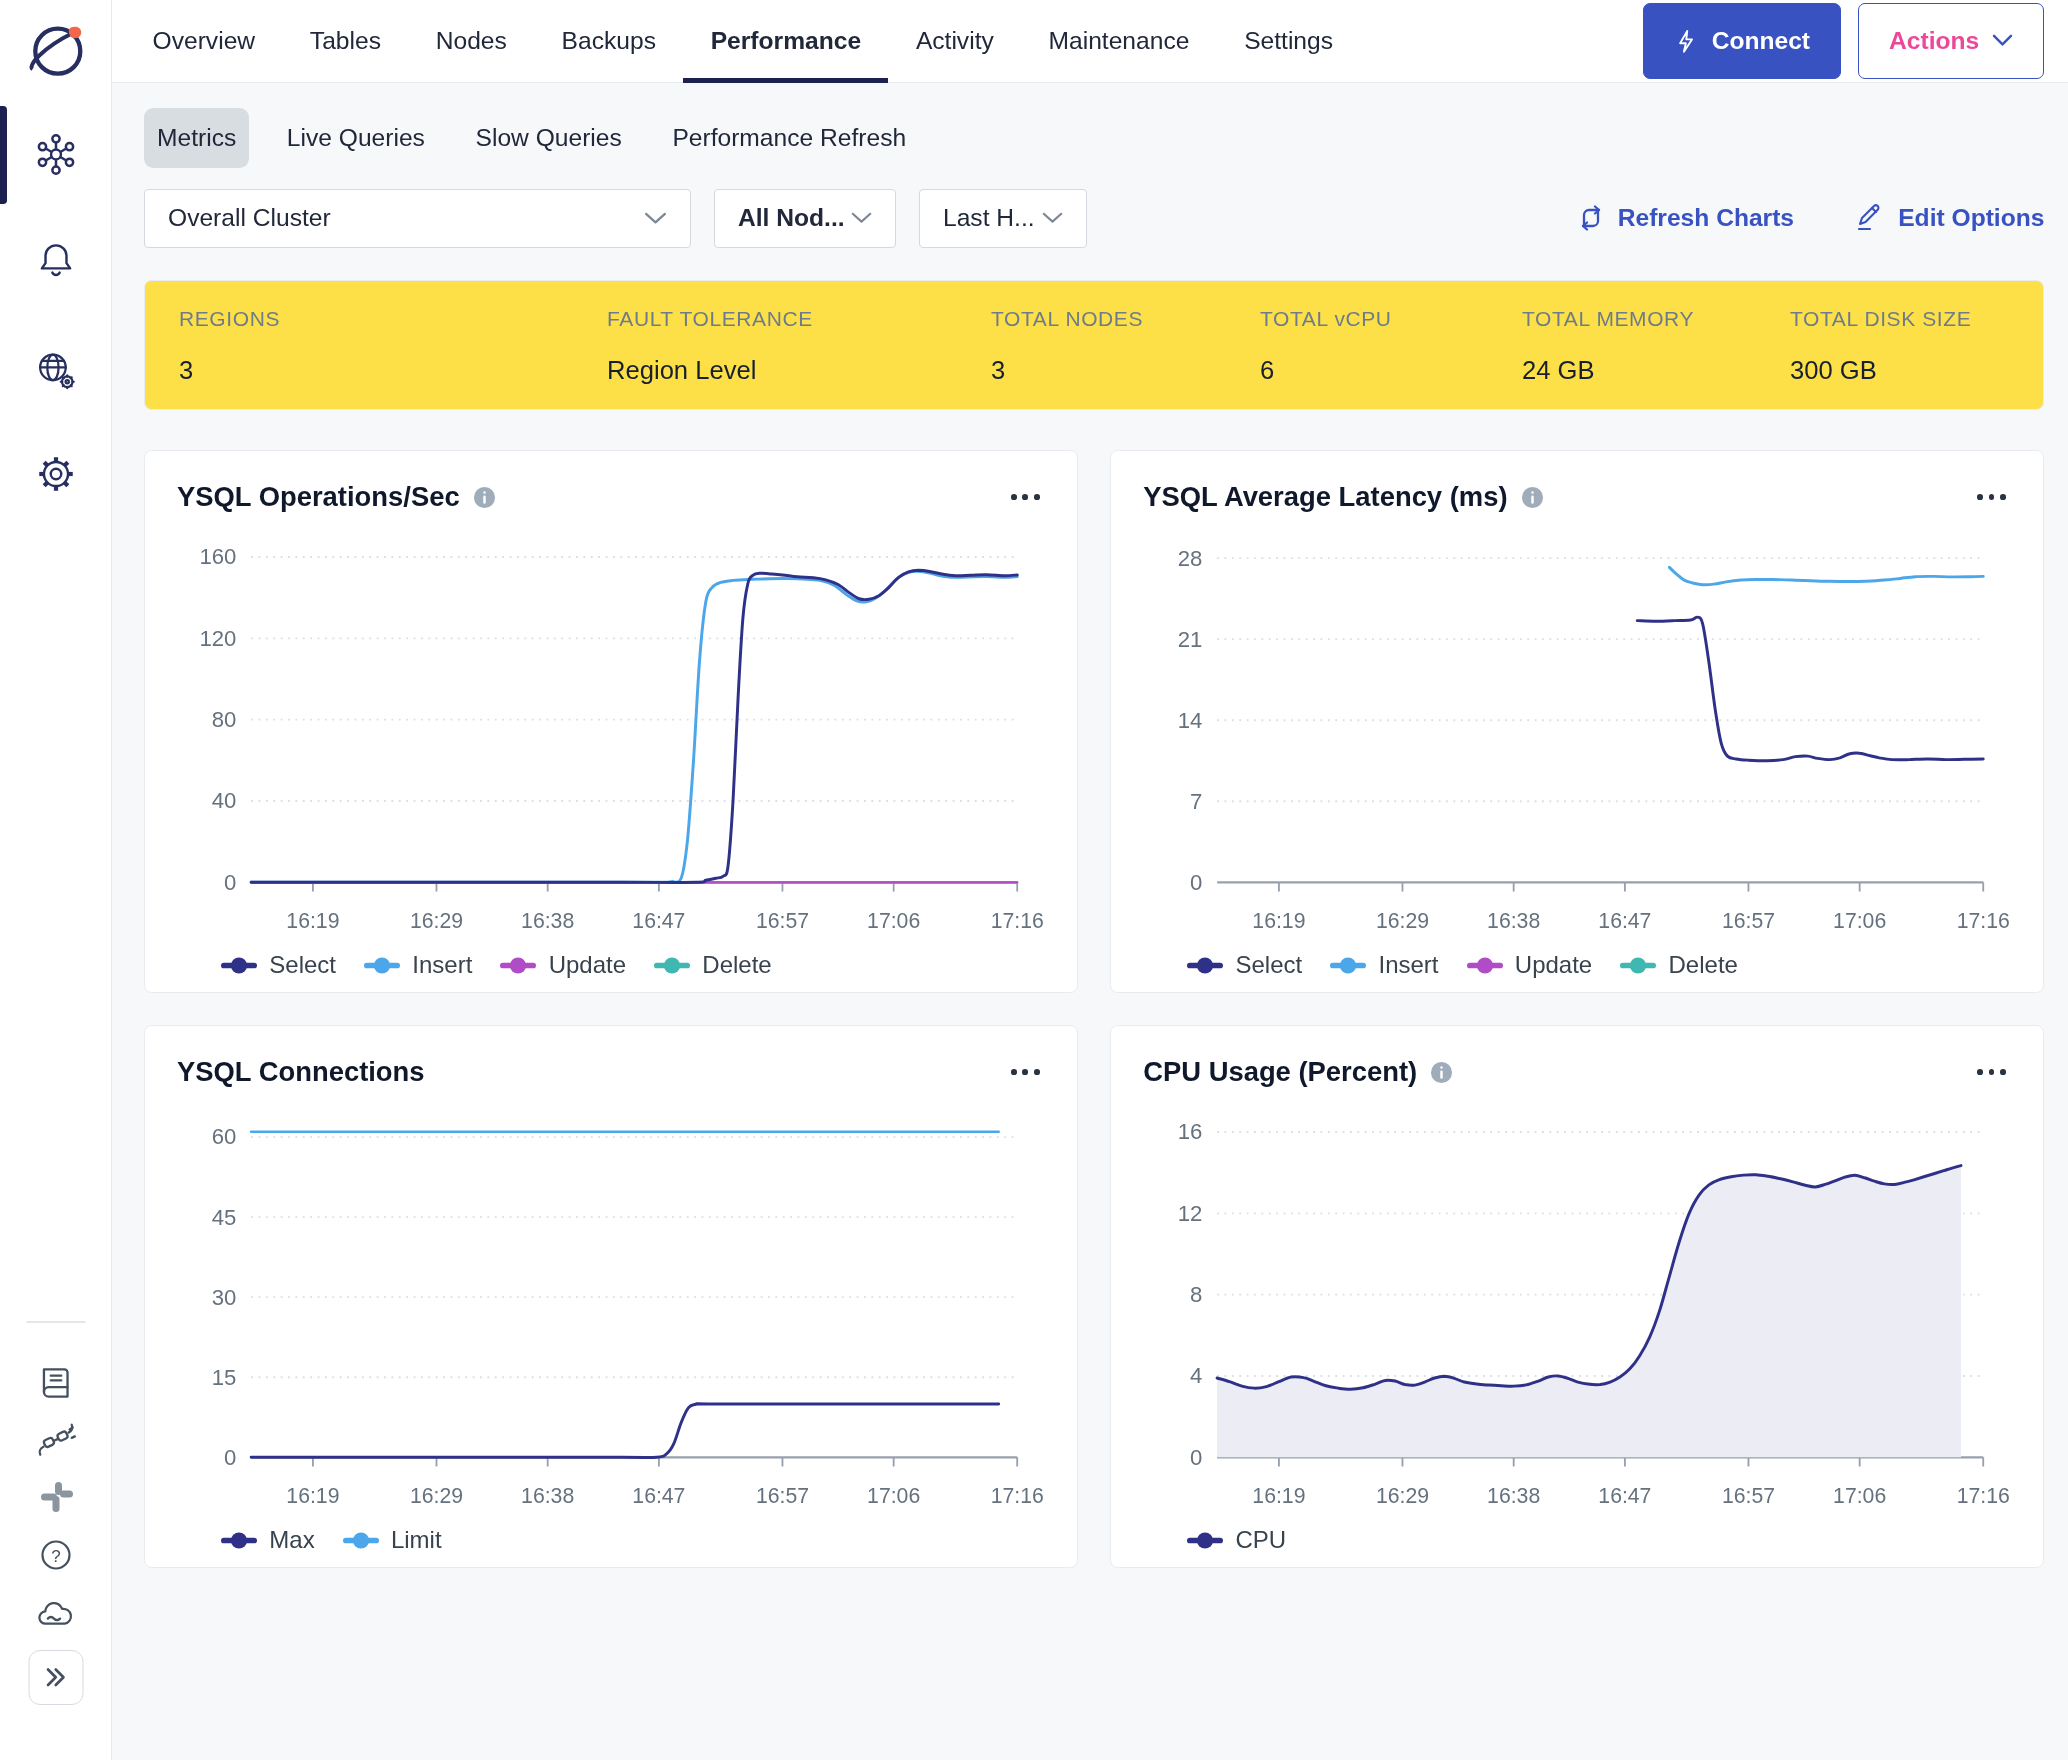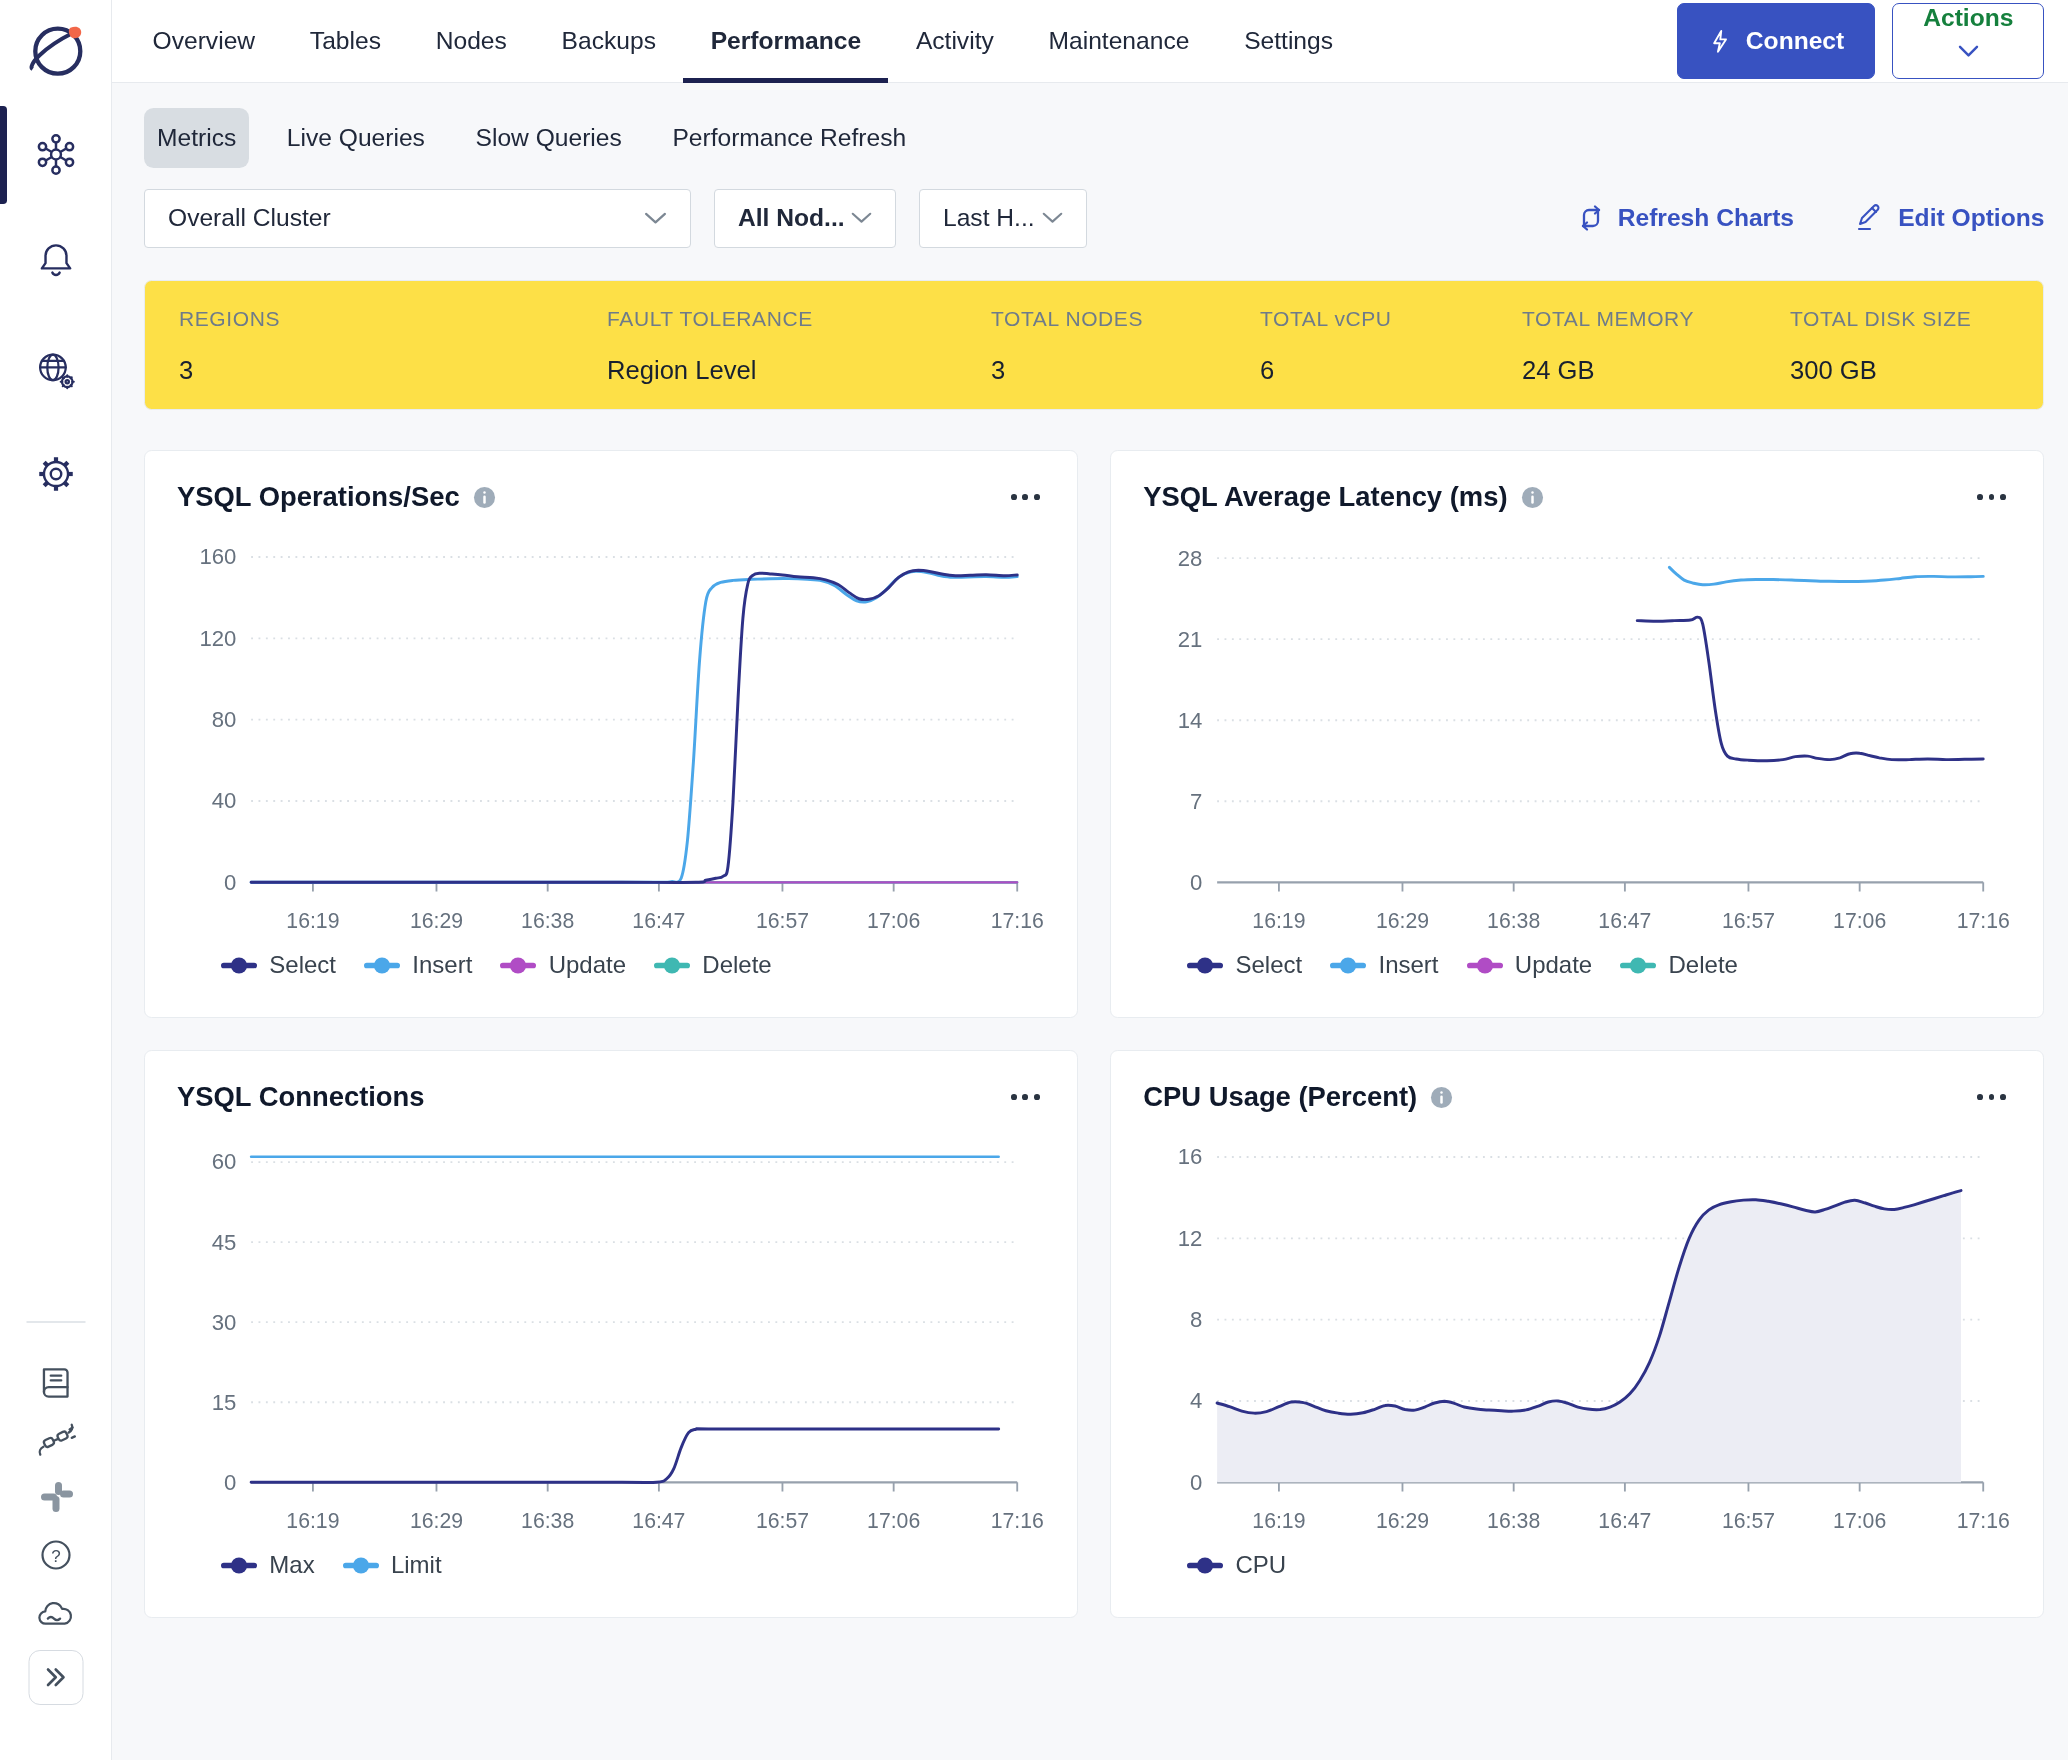--- a/index.html
+++ b/index.html
@@ -18,40 +18,40 @@
   .main { flex: 1; display: flex; flex-direction: column; background: #F7F8FA; }
 
   .topnav { height: 83px; flex: 0 0 83px; background: #fff; border-bottom: 0.9px solid #E7EAEE; display: flex; align-items: stretch; padding: 0 24.6px 0 13.2px; }
   .tabs { display: flex; align-items: stretch; }
   .tab { position: relative; display: flex; align-items: center; padding: 0 27.4px; font-size: 24.6px; color: #20283A; cursor: pointer; white-space: nowrap; }
   .tab.active { font-weight: 700; }
   .tabbar { position: absolute; left: 0; right: 0; bottom: -0.9px; height: 4.7px; background: #1C2150; }
   .nav-actions { margin-left: auto; display: flex; align-items: center; gap: 17px; }
   .btn { display: inline-flex; align-items: center; gap: 13.2px; height: 76px; padding: 0 30px; border-radius: 7px; font-size: 24.6px; font-weight: 700; cursor: pointer; }
   .btn-primary { background: #3852C1; color: #fff; border: 1.9px solid #3852C1; }
-  .btn-outline { background: #fff; color: #15803d; border: 1.9px solid #3852C1; flex-direction: column; }
+  .btn-outline { background: #fff; color: #ec4899; border: 1.9px solid #3852C1; }
 
   .subtabs { display: flex; gap: 24.6px; padding: 24.6px 32px 0 32px; }
   .subtab { padding: 16px 13px; font-size: 24.6px; color: #20283A; border-radius: 9.5px; cursor: pointer; white-space: nowrap; }
   .subtab.active { background: #D8DDE2; }
 
   .filterrow { display: flex; align-items: center; padding: 0 24.6px 0 32px; margin-top: 21px; }
   .dropdown { display: flex; align-items: center; justify-content: space-between; height: 59px; background: #fff; border: 1.9px solid #D3D9DF; border-radius: 4px; padding: 0 23px; font-size: 24.6px; color: #20283A; cursor: pointer; }
   .dd-cluster { width: 547px; margin-right: 23px; }
   .dd-nodes { width: 182px; margin-right: 23px; font-weight: bold; }
   .dd-range { width: 168px; }
   .filter-links { margin-left: auto; display: flex; align-items: center; gap: 61px; }
   .linkbtn { display: inline-flex; align-items: center; gap: 13.2px; color: #3852C1; font-size: 24.6px; font-weight: 700; cursor: pointer; }
 
   .summary { margin: 32px 24.6px 0 32px; background: #fde047; border: 0.9px solid #E8ECF0; border-radius: 7.6px; padding: 26.5px 0 24.6px 34px; display: grid; grid-template-columns: 428px 384px 269px 262px 268px 1fr; }
   .sumlabel { font-size: 21px; letter-spacing: 0.6px; color: #6E7B8A; }
   .sumvalue { margin-top: 24.6px; font-size: 25.6px; color: #182030; }
 
   .charts { margin: 40px 24.6px 0 32px; display: grid; grid-template-columns: 1fr 1fr; gap: 32px; }
-  .card { background: #fff; border: 0.9px solid #E8ECF0; border-radius: 7.6px; padding: 30px 32px 34px 32px; }
+  .card { background: #fff; border: 0.9px solid #E8ECF0; border-radius: 7.6px; padding: 30px 32px 9px 32px; }
   .card-head { display: flex; align-items: center; gap: 13.2px; }
   .card-title { font-size: 27.4px; font-weight: 700; color: #10192B; }
   .dots { margin-left: auto; display: flex; gap: 5.7px; cursor: pointer; padding: 5.7px; }
   .dots i { width: 5.7px; height: 5.7px; border-radius: 50%; background: #2A3441; }
   .plot { margin-top: 13.2px; }
   .plot svg { display: block; width: 100%; height: auto; }
   .legend { display: flex; gap: 28px; margin: 13.2px 0 3.8px 44px; }
   .legend-item { display: flex; align-items: center; gap: 12.3px; cursor: pointer; }
   .legend-label { font-size: 24px; color: #39434E; }
 </style>

